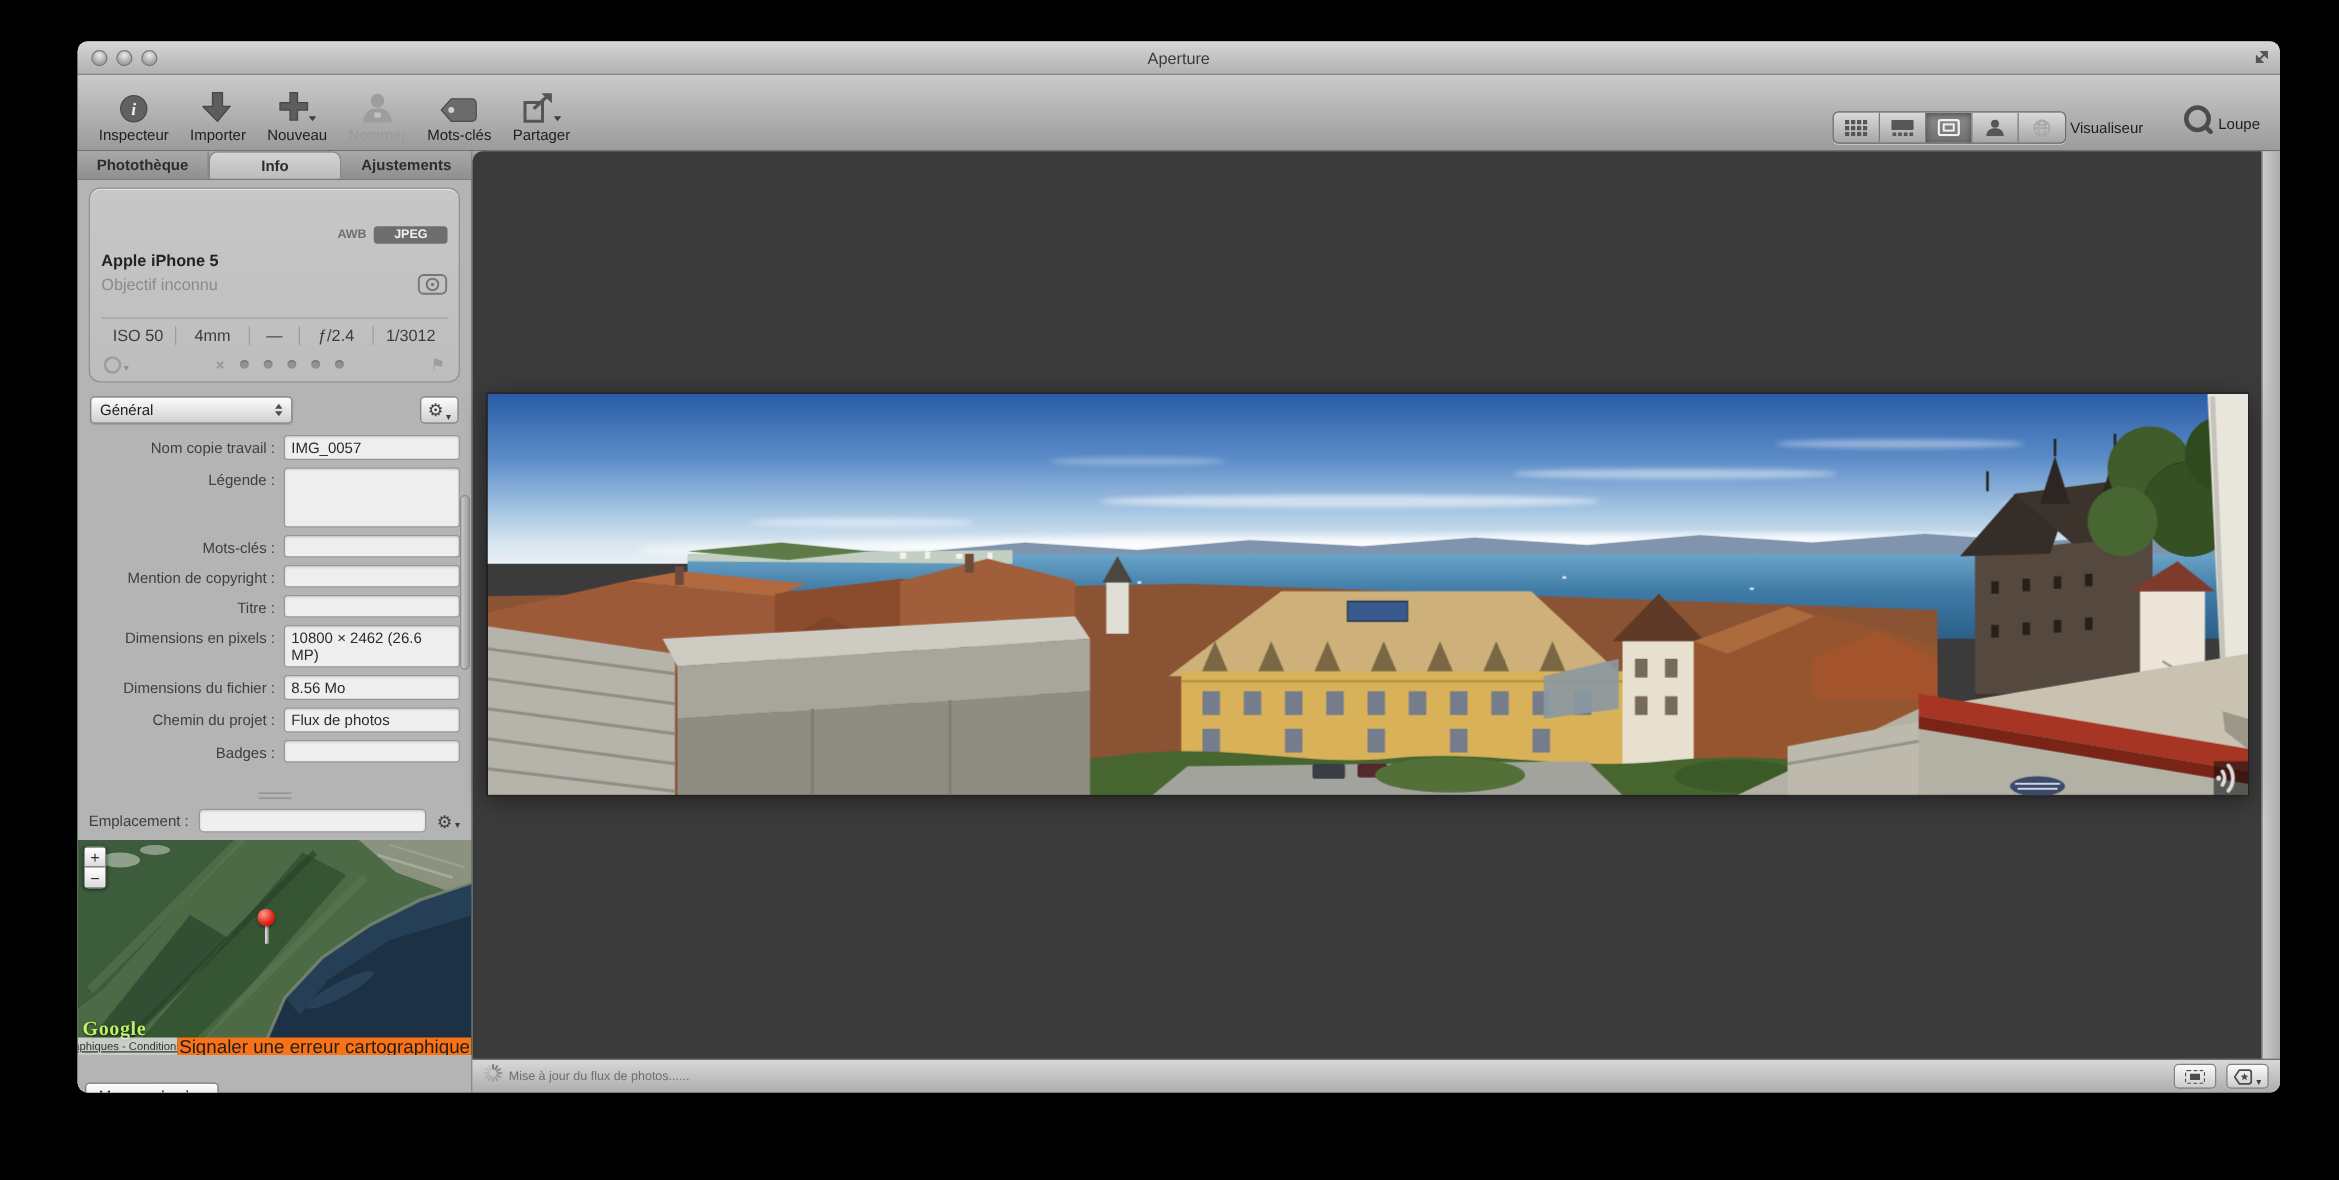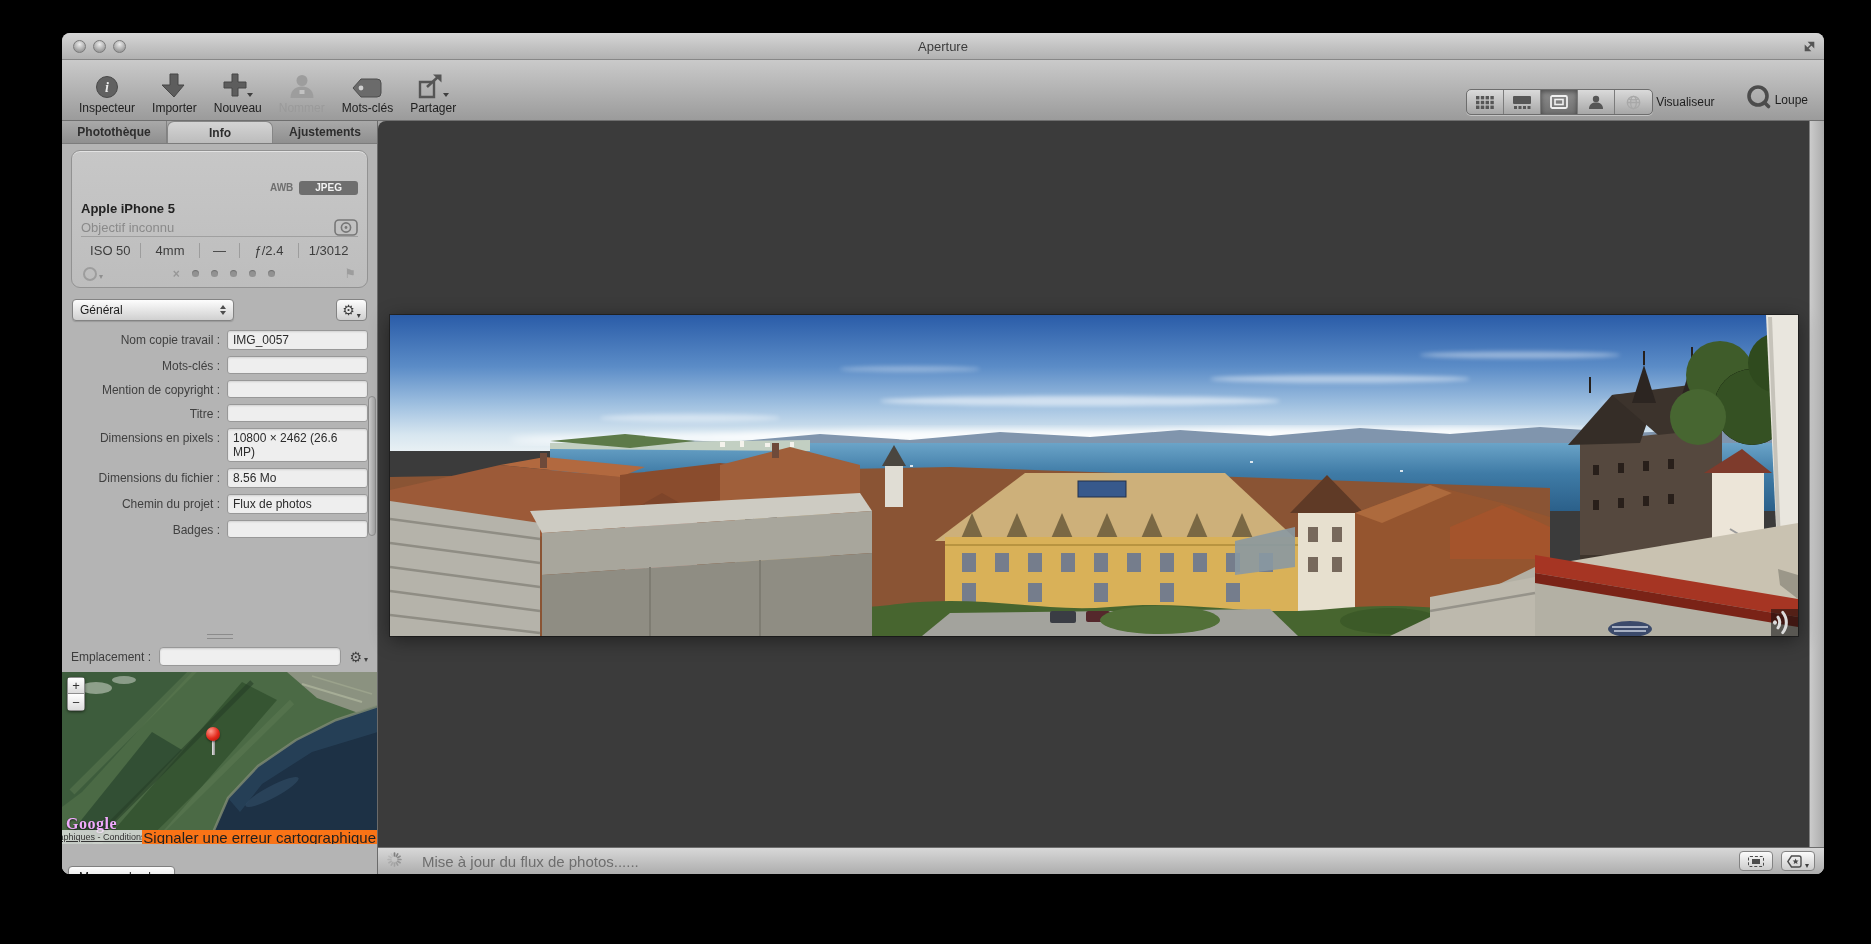--- a/index.html
+++ b/index.html
@@ -54,21 +54,21 @@
 
   .camera-box { border:1px solid #929292; border-radius:9px; background:linear-gradient(#c7c7c7,#bdbdbd);
                 padding:8px 9px 4px 9px; box-shadow:inset 0 1px 0 rgba(255,255,255,.5); }
   .cam-row1 { display:flex; align-items:center; }
   .cam-name { font-size:13px; font-weight:bold; color:#222;margin-top:42px; }
   .cam-right { margin-left:auto; display:flex; align-items:center; gap:6px; }
   .awb { font-size:10px; font-weight:bold; color:#6f6f6f; }
   .fmt-badge { font-size:10px; font-weight:bold; color:#f2f2f2; background:#6e6e6e; border-radius:3px; padding:1px 16px 2px; }
   .cam-row2 { display:flex; align-items:center; margin-top:3px; }
   .cam-lens { font-size:13px; color:#8a8a8a; }
-  .exposure { display:flex; align-items:center; margin-top:0; padding:6px 0 5px; border-top:1px solid #a0a0a0; }
+  .exposure { display:flex; align-items:center; margin-top:18px; padding:6px 0 5px; border-top:1px solid #a0a0a0; }
   .exp-cell { flex:1; text-align:center; font-size:13px; color:#3d3d3d; border-right:1px solid #9d9d9d; white-space:nowrap; }
   .exp-cell:nth-child(3) { flex:.65; }
   .exp-cell:last-child { border-right:none; }
   .rating-row { display:flex; align-items:center; padding:3px 2px 2px; }
   .rate-circle { width:14px; height:14px; border:2px solid #9d9d9d; border-radius:50%; }
   .rate-caret { font-size:8px; color:#8f8f8f; margin-left:2px; align-self:flex-end; }
   .rate-mid { margin:0 auto; display:flex; align-items:center; gap:12px; }
   .rate-x { font-size:12px; font-weight:bold; color:#979797; }
   .dot { width:7px; height:7px; border-radius:50%; background:#929292; box-shadow:inset 0 1px 1px rgba(0,0,0,.25); }
   .flag-glyph { font-size:13px; color:#9d9d9d; }
@@ -110,21 +110,21 @@
   .map-zoom { position:absolute; left:5px; top:5px; width:18px; border-radius:4px; overflow:hidden;
               box-shadow:0 1px 3px rgba(0,0,0,.55); }
   .mz-btn { height:17px; background:linear-gradient(#ffffff,#dcdcdc); border:1px solid #8e8e8e; font-size:13px;
             color:#333; display:flex; align-items:center; justify-content:center; line-height:1; }
   .mz-btn + .mz-btn { border-top:none; }
   .pin { position:absolute; left:144px; top:55px; width:14px; height:30px; }
   .pin-stem { position:absolute; left:6px; top:10px; width:3px; height:18px; background:linear-gradient(90deg,#e6e6e6,#8f8f8f); }
   .pin-head { position:absolute; left:0; top:0; width:14px; height:14px; border-radius:50%;
               background:radial-gradient(circle at 35% 30%, #ff9a8c, #e3281a 55%, #9d0f06); box-shadow:0 1px 2px rgba(0,0,0,.5); }
   .google-logo { position:absolute; left:4px; bottom:11px; font-family:"Liberation Serif", serif; font-weight:bold;
-                 font-size:16px; color:#f0abfc; text-shadow:0 1px 2px rgba(0,0,0,.8); letter-spacing:.5px; }
+                 font-size:16px; color:#bef264; text-shadow:0 1px 2px rgba(0,0,0,.8); letter-spacing:.5px; }
   .attr-bar { position:absolute; left:0; right:0; bottom:0; height:14px; display:flex; align-items:stretch; }
   .attr-left { flex:1; overflow:hidden; background:rgba(235,235,235,.8); display:flex; align-items:center; }
   .attr-left span { font-size:9px; color:#333; white-space:nowrap; margin-left:-70px; text-decoration:underline; }
   .attr-report { background:#f97316; display:flex; align-items:center; padding:0 1px; font-size:15px; color:#1f1f1f; white-space:nowrap; }
 
   .hide-row { height:30px; flex:none; display:flex; align-items:center; padding:0 6px; background:#b4b4b4; }
   .push-btn { font-size:12px; color:#1b1b1b; padding:3px 10px 4px; border:1px solid #808080; border-radius:4px;
               background:linear-gradient(#fdfdfd,#d2d2d2); box-shadow:0 1px 1px rgba(0,0,0,.2);margin-top:36px; }
 
   
@@ -133,21 +133,21 @@
   .viewer { flex:1; background:#3b3b3b; border-top-left-radius:8px; position:relative; }
   .vscroll { width:15px; flex:none; background:linear-gradient(90deg,#cbcbcb,#ababab); border-left:1px solid #7e7e7e; }
   .photo { position:absolute; left:50%; transform:translateX(-50%); top:194px; width:1408px; height:321px;
            box-shadow:0 0 0 1px rgba(0,0,0,.35), 0 4px 18px rgba(0,0,0,.45); }
   .photo svg { display:block; width:100%; height:100%; }
   .ps-badge { position:absolute; right:0; bottom:0; width:27px; height:27px; background:rgba(15,15,15,.55);
               display:flex; align-items:center; justify-content:center; }
 
   .statusbar { height:27px; flex:none; background:linear-gradient(#d8d8d8,#adadad); border-top:1px solid #6d6d6d;
                display:flex; align-items:center; padding:0 9px; }
-  .status-text { font-size:15px; color:#6e6e6e; margin-left:20px; }
+  .status-text { font-size:10px; color:#6e6e6e; margin-left:5px; }
   .sb-right { margin-left:auto; display:flex; gap:8px; align-items:center; }
   .sb-btn { height:20px; min-width:34px; border:1px solid #838383; border-radius:4px;
             background:linear-gradient(#fbfbfb,#cccccc); display:flex; align-items:center; justify-content:center; gap:2px; padding:0 4px; }
   .dashed-rect { width:16px; height:11px; border:1px dashed #4c4c4c; border-radius:2px; display:flex; align-items:center; justify-content:center; }
   .dashed-rect i { display:block; width:8px; height:5px; background:#4c4c4c; }
 </style>
 </head>
 <body>
 
 <div class="stage">
@@ -357,20 +357,24 @@
             <div class="gear-btn">
               <span class="gear-glyph">⚙</span>
               <span class="caret">▾</span>
             </div>
           </div>
 
           <div class="form">
             <div class="frow">
               <div class="flabel">Nom copie travail :</div>
               <div class="fbox">IMG_0057</div>
+            </div>
+            <div class="frow">
+              <div class="flabel">Légende :</div>
+              <div class="fbox area"></div>
             </div>
             <div class="frow">
               <div class="flabel">Mots-clés :</div>
               <div class="fbox"></div>
             </div>
             <div class="frow">
               <div class="flabel">Mention de copyright :</div>
               <div class="fbox"></div>
             </div>
             <div class="frow">

